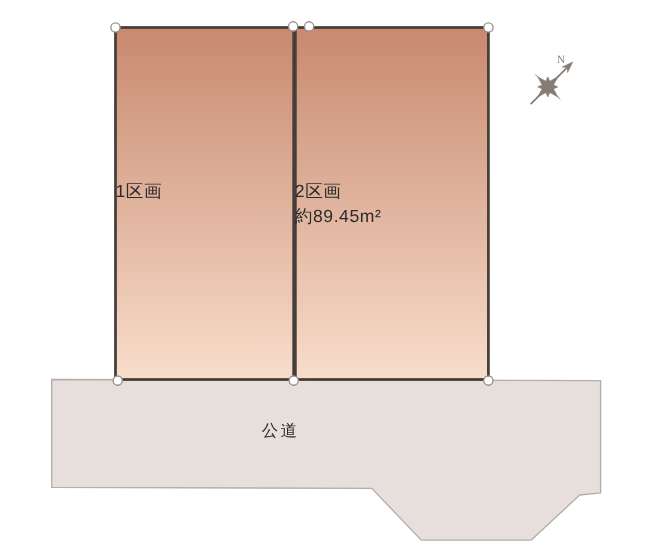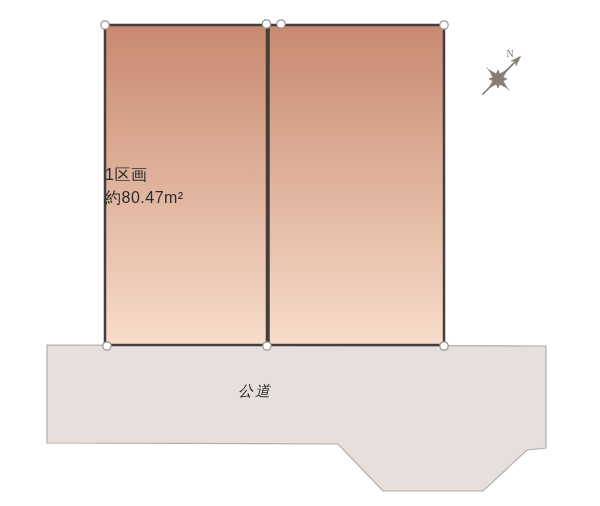--- a/index.html
+++ b/index.html
@@ -73,19 +73,22 @@
         <polygon stroke-width="0.5" points="0,-13 3,-3 13,0 3,3 0,13 -3,3 -13,0 -3,-3"></polygon>
         <polygon stroke-width="0.5" points="6.5,-6.5 4,0 6.5,6.5 0,4 -6.5,6.5 -4,0 -6.5,-6.5 0,-4"></polygon>
         <circle cx="0" cy="0" r="2.4" stroke-width="0.5"></circle>
       </g>
       <text class="compass-n" x="12" y="-22" text-anchor="middle">N</text>
     </g>
   </svg>
 
   <div class="plot-label" style="left:105px; top:163px; width:162px;">
     <div>1区画</div>
-    <div class="area">約80.47m²</div>
   </div>
 
+  <div class="plot-label" style="left:268px; top:163px; width:176px;">
+    <div>2区画</div>
+    <div class="area">約89.45m²</div>
+  </div>
 
-  <div class="road-label" style="left:238px; top:382px;font-style:italic;">公道</div>
+  <div class="road-label" style="left:238px; top:382px;">公道</div>
 
 </div>
 
 </body></html>

